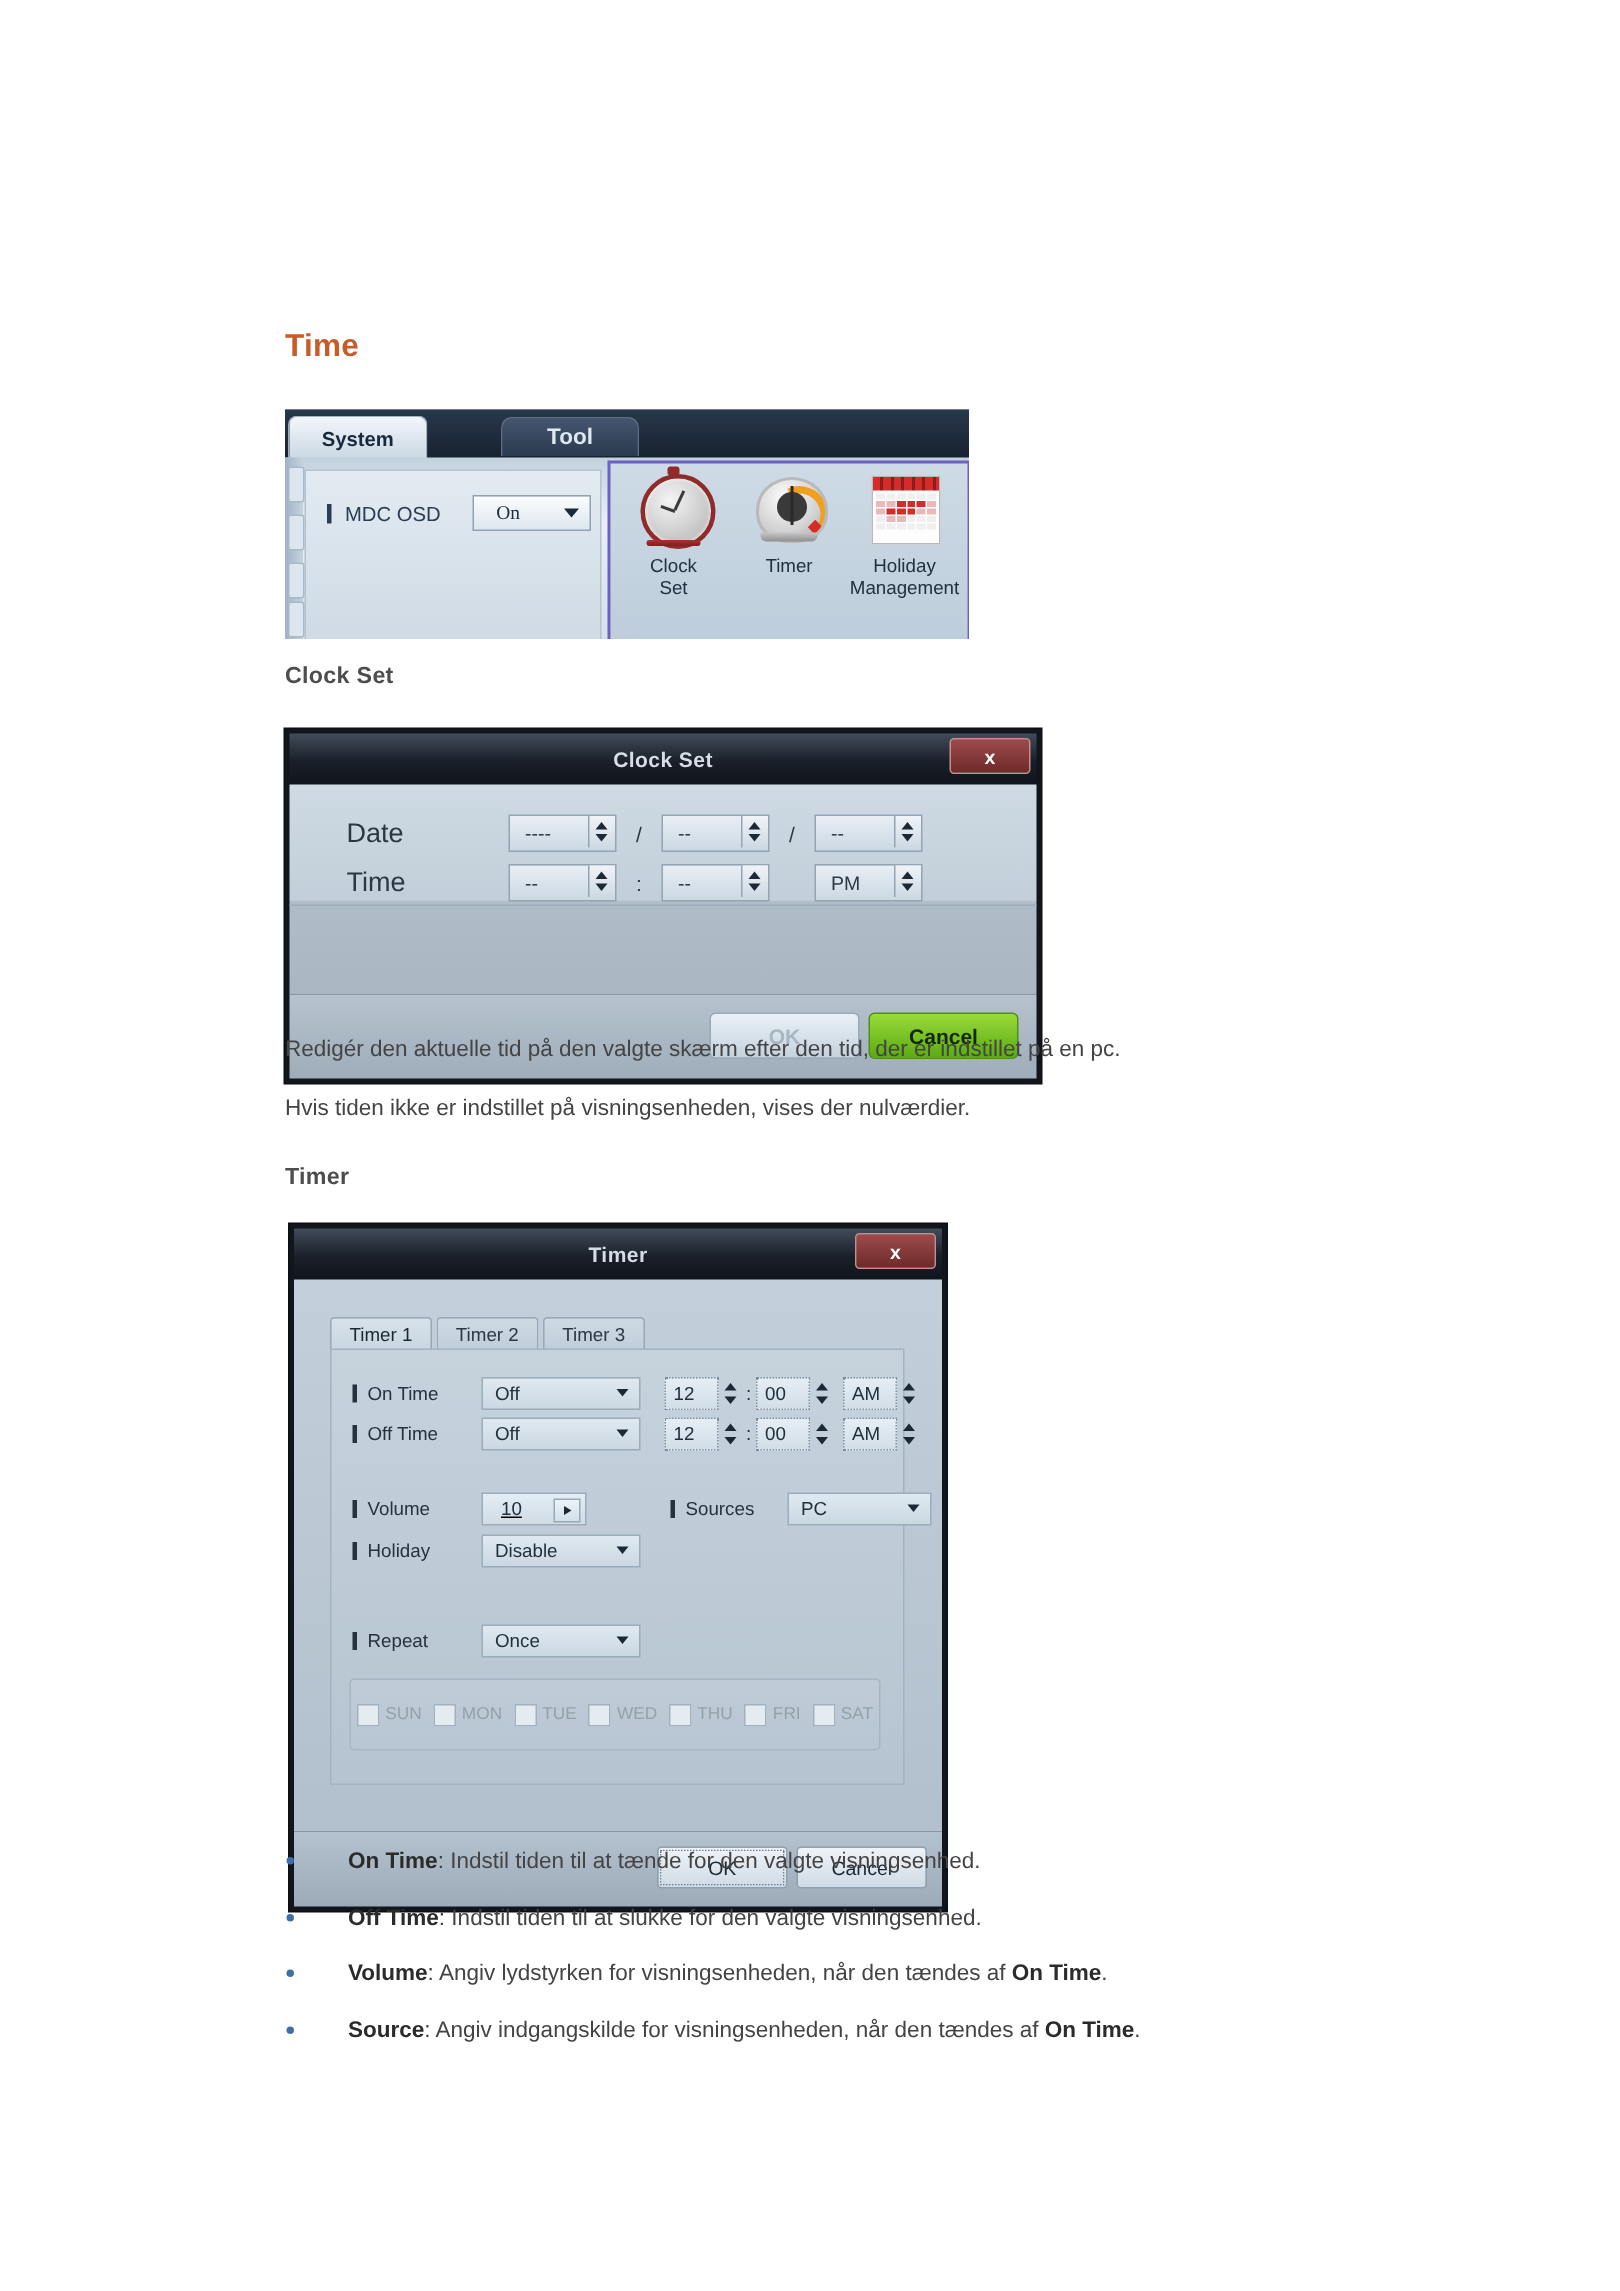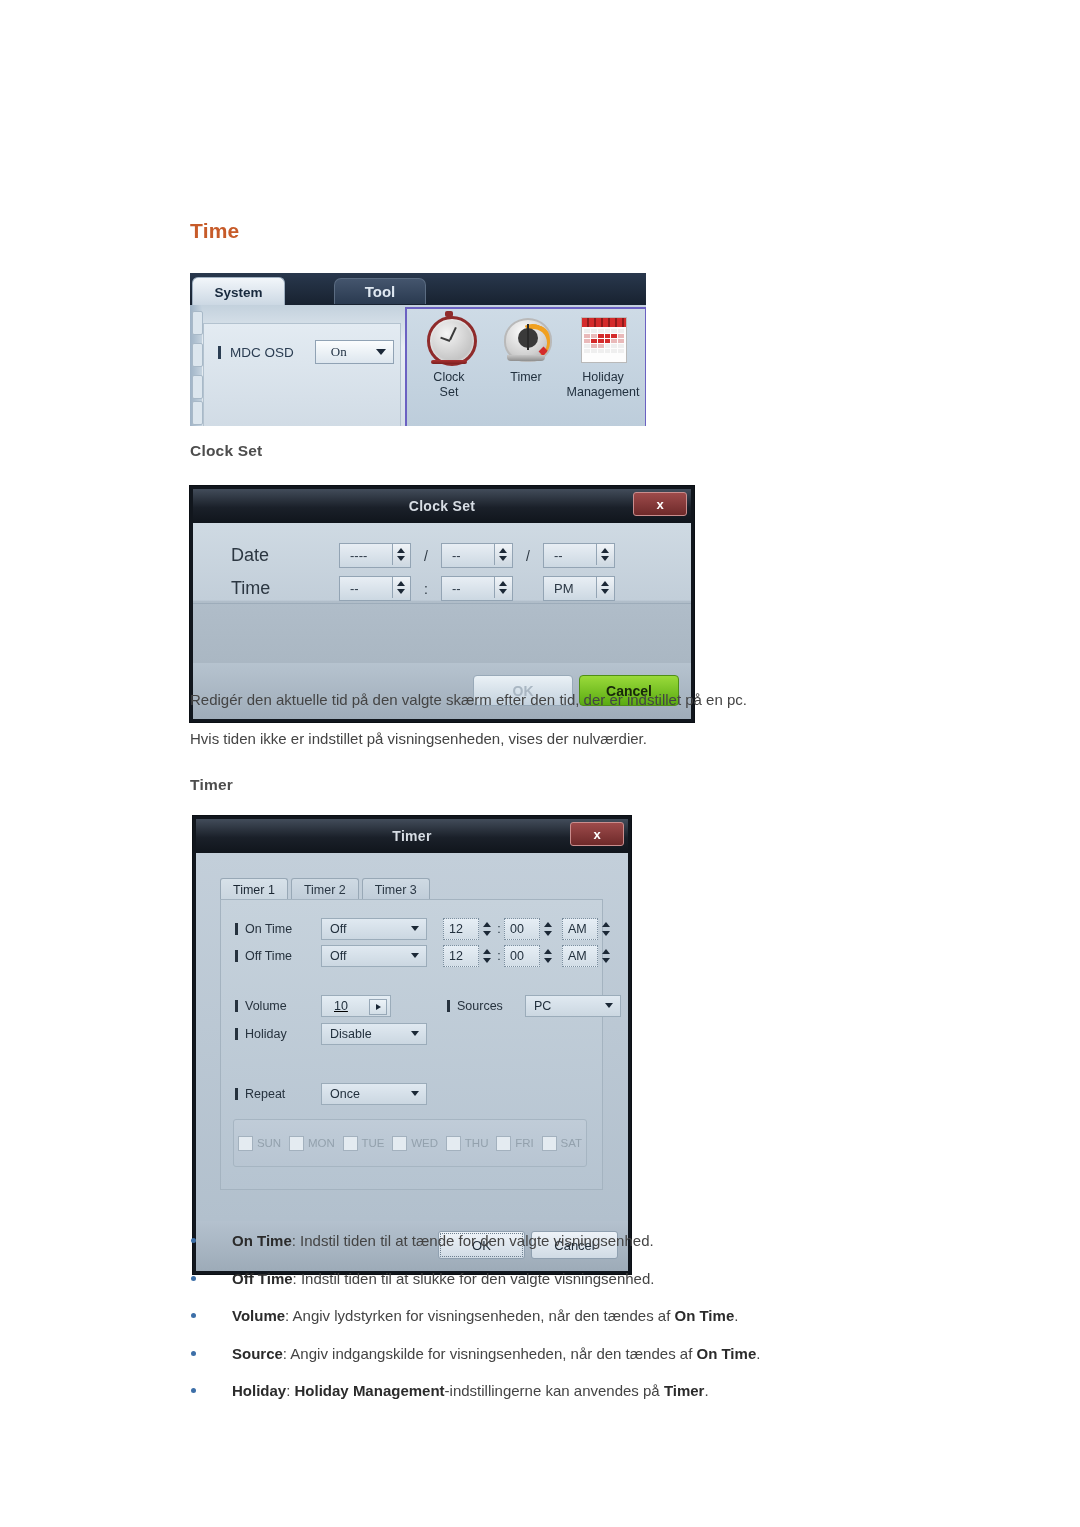--- a/index.html
+++ b/index.html
@@ -45,21 +45,21 @@
         background:linear-gradient(#44556d,#2a3a50);
         border-radius:7px 7px 0 0;border:1px solid #5b6c82;border-bottom:none;
         font-size:15px;font-weight:bold;color:#dfe8f1;
         display:flex;align-items:center;justify-content:center;margin-left:44px;}
   .fig1 .body{position:absolute;left:0;top:32px;width:456px;height:121px;
         background:linear-gradient(#c3d1dd,#e9eff4 35%,#d6e0e8);}
   .f1-leftstrip{position:absolute;left:0;top:0;width:12px;height:121px;
         background:linear-gradient(90deg,#9fb3c6,#c5d3df);}
   .f1-leftstrip i{position:absolute;left:2px;width:9px;height:22px;
         background:#dce6ee;border:1px solid #a8b9c8;border-radius:2px;display:block;}
-  .f1-panel{position:absolute;left:13px;top:18px;width:196px;height:113px;
+  .f1-panel{position:absolute;left:13px;top:8px;width:196px;height:113px;
         background:linear-gradient(#e3ebf2,#cfdae4);border:1px solid #b3c2cf;}
   .f1-row{position:absolute;left:14px;top:16px;display:flex;align-items:center;gap:9px;}
   .f1-bar{display:inline-block;width:3px;height:13px;background:#2b3d52;}
   .f1-lbl{font-size:13.5px;color:#2b3d52;}
   .f1-sel{margin-left:12px;width:77px;height:22px;
         background:linear-gradient(#fbfdfe,#dde6ee);border:1px solid #90a2b4;
         display:flex;align-items:center;position:relative;}
   .f1-sel span{font-size:13px;color:#1e2e40;margin-left:15px;font-family:Liberation Serif, serif;}
   .f1-sel .car{position:absolute;right:7px;top:8px;
         border-left:5px solid transparent;border-right:5px solid transparent;
@@ -534,21 +534,17 @@
     <div class="bullet">
       <span class="dot"></span>
       <b>Volume</b><span>: Angiv lydstyrken for visningsenheden, når den tændes af </span><b>On Time</b><span>.</span>
     </div>
 
     <div class="bullet">
       <span class="dot"></span>
       <b>Source</b><span>: Angiv indgangskilde for visningsenheden, når den tændes af </span><b>On Time</b><span>.</span>
     </div>
 
-    <div class="bullet">
-      <span class="dot"></span>
-      <b>Holiday</b><span>: </span><b>Holiday Management</b><span>-indstillingerne kan anvendes på </span><b>Timer</b><span>.</span>
-    </div>
 
 
   </div>
 
 </div>
 
 </body></html>

